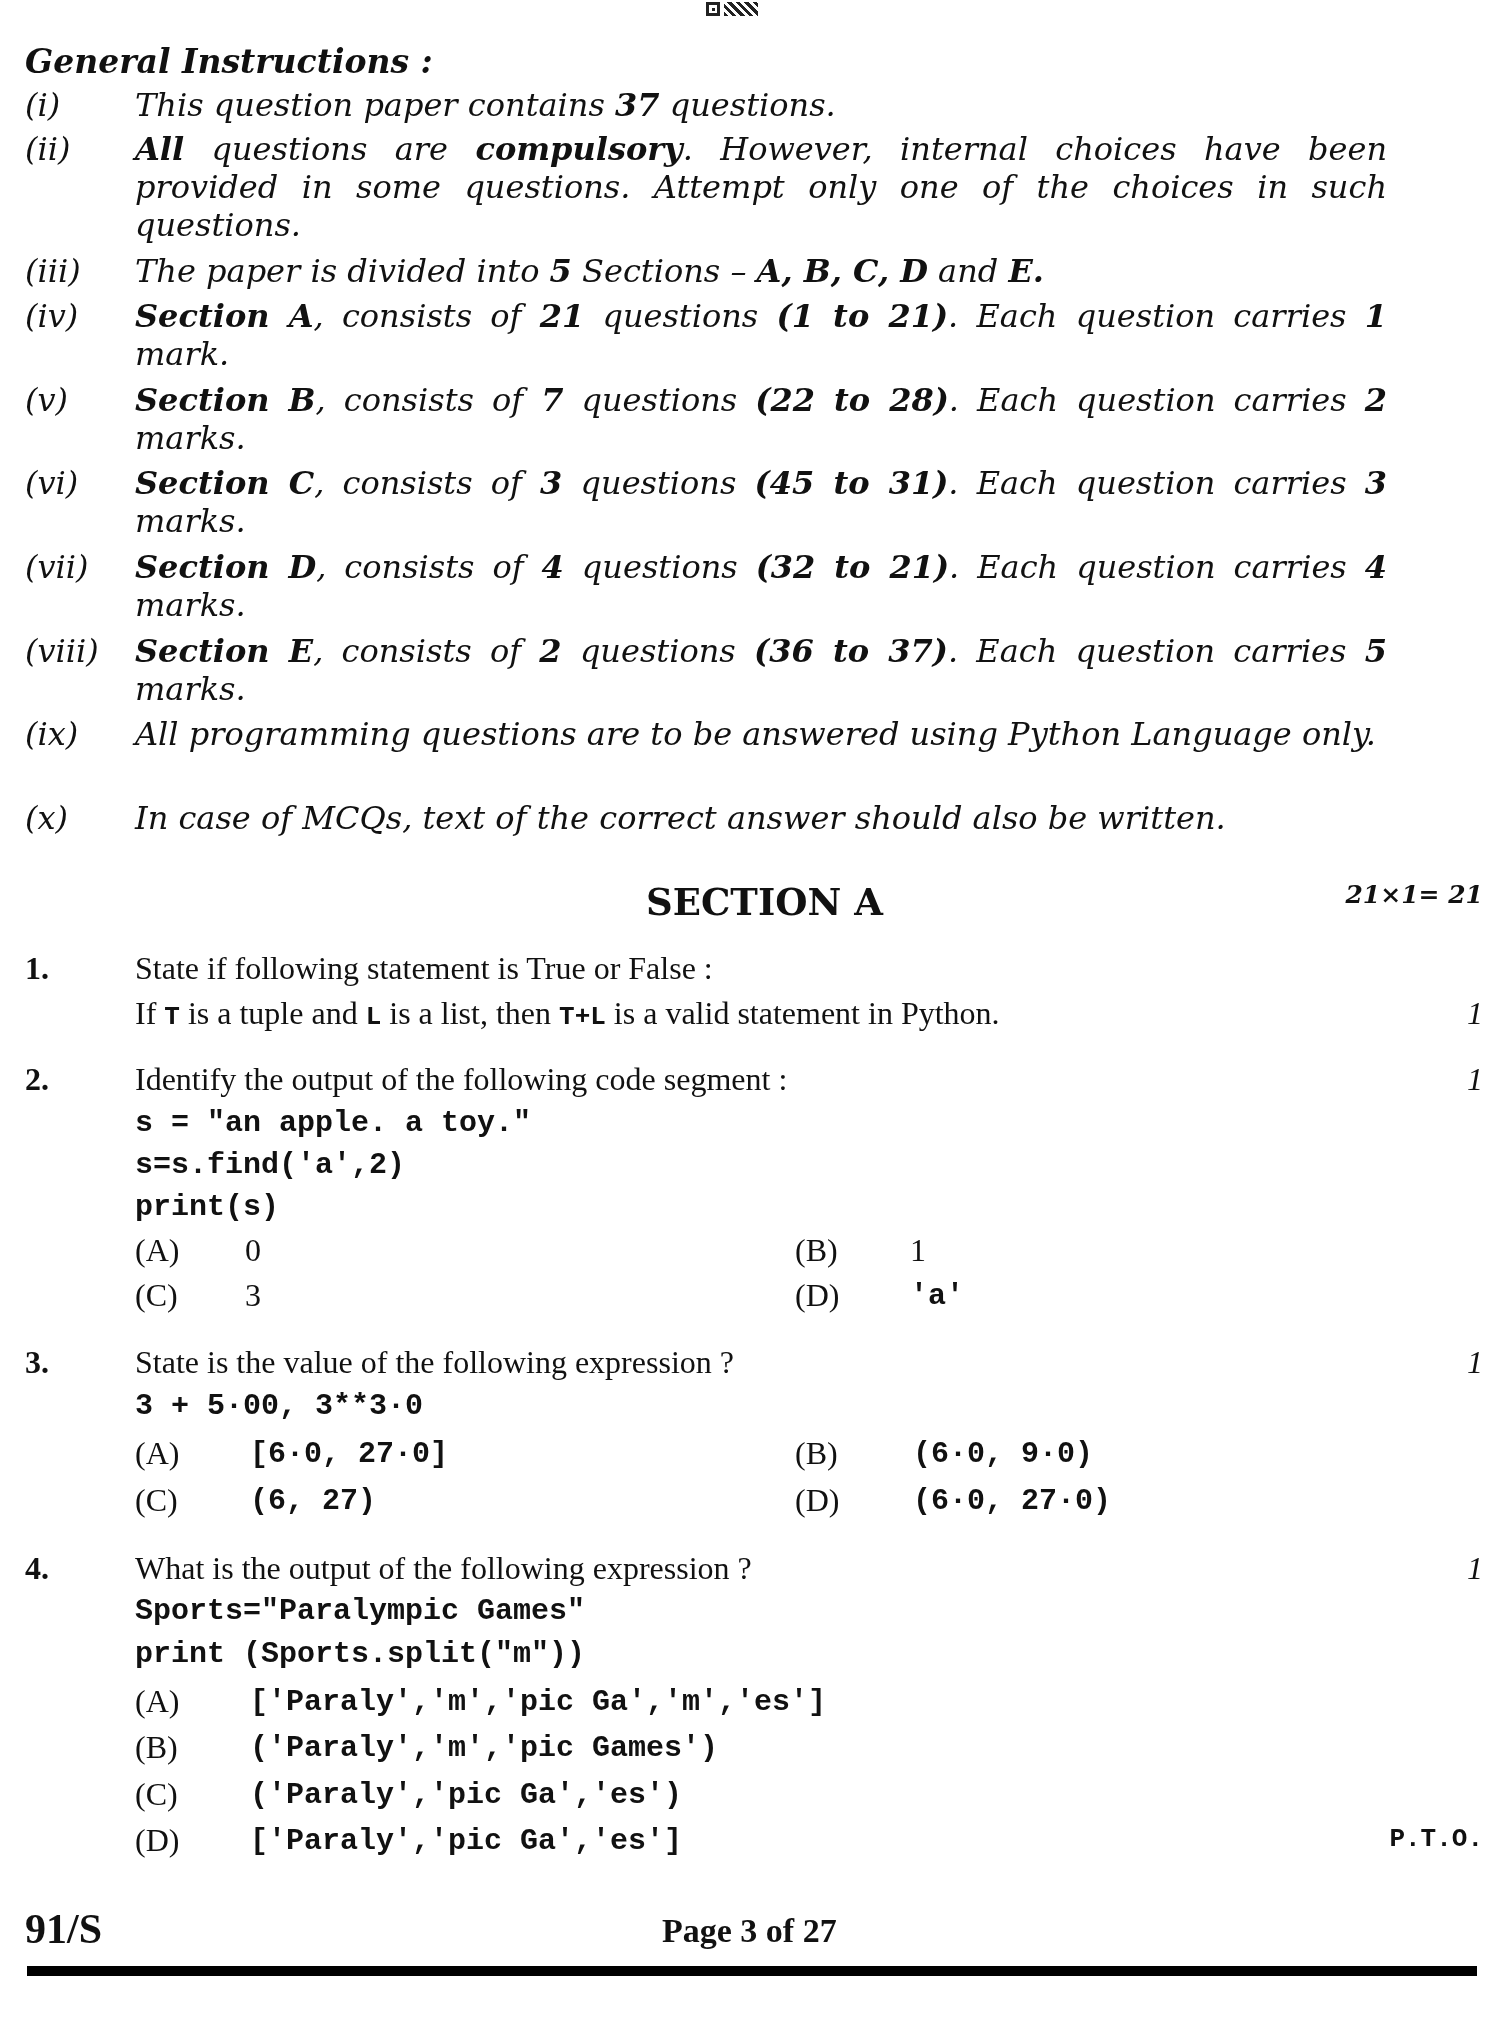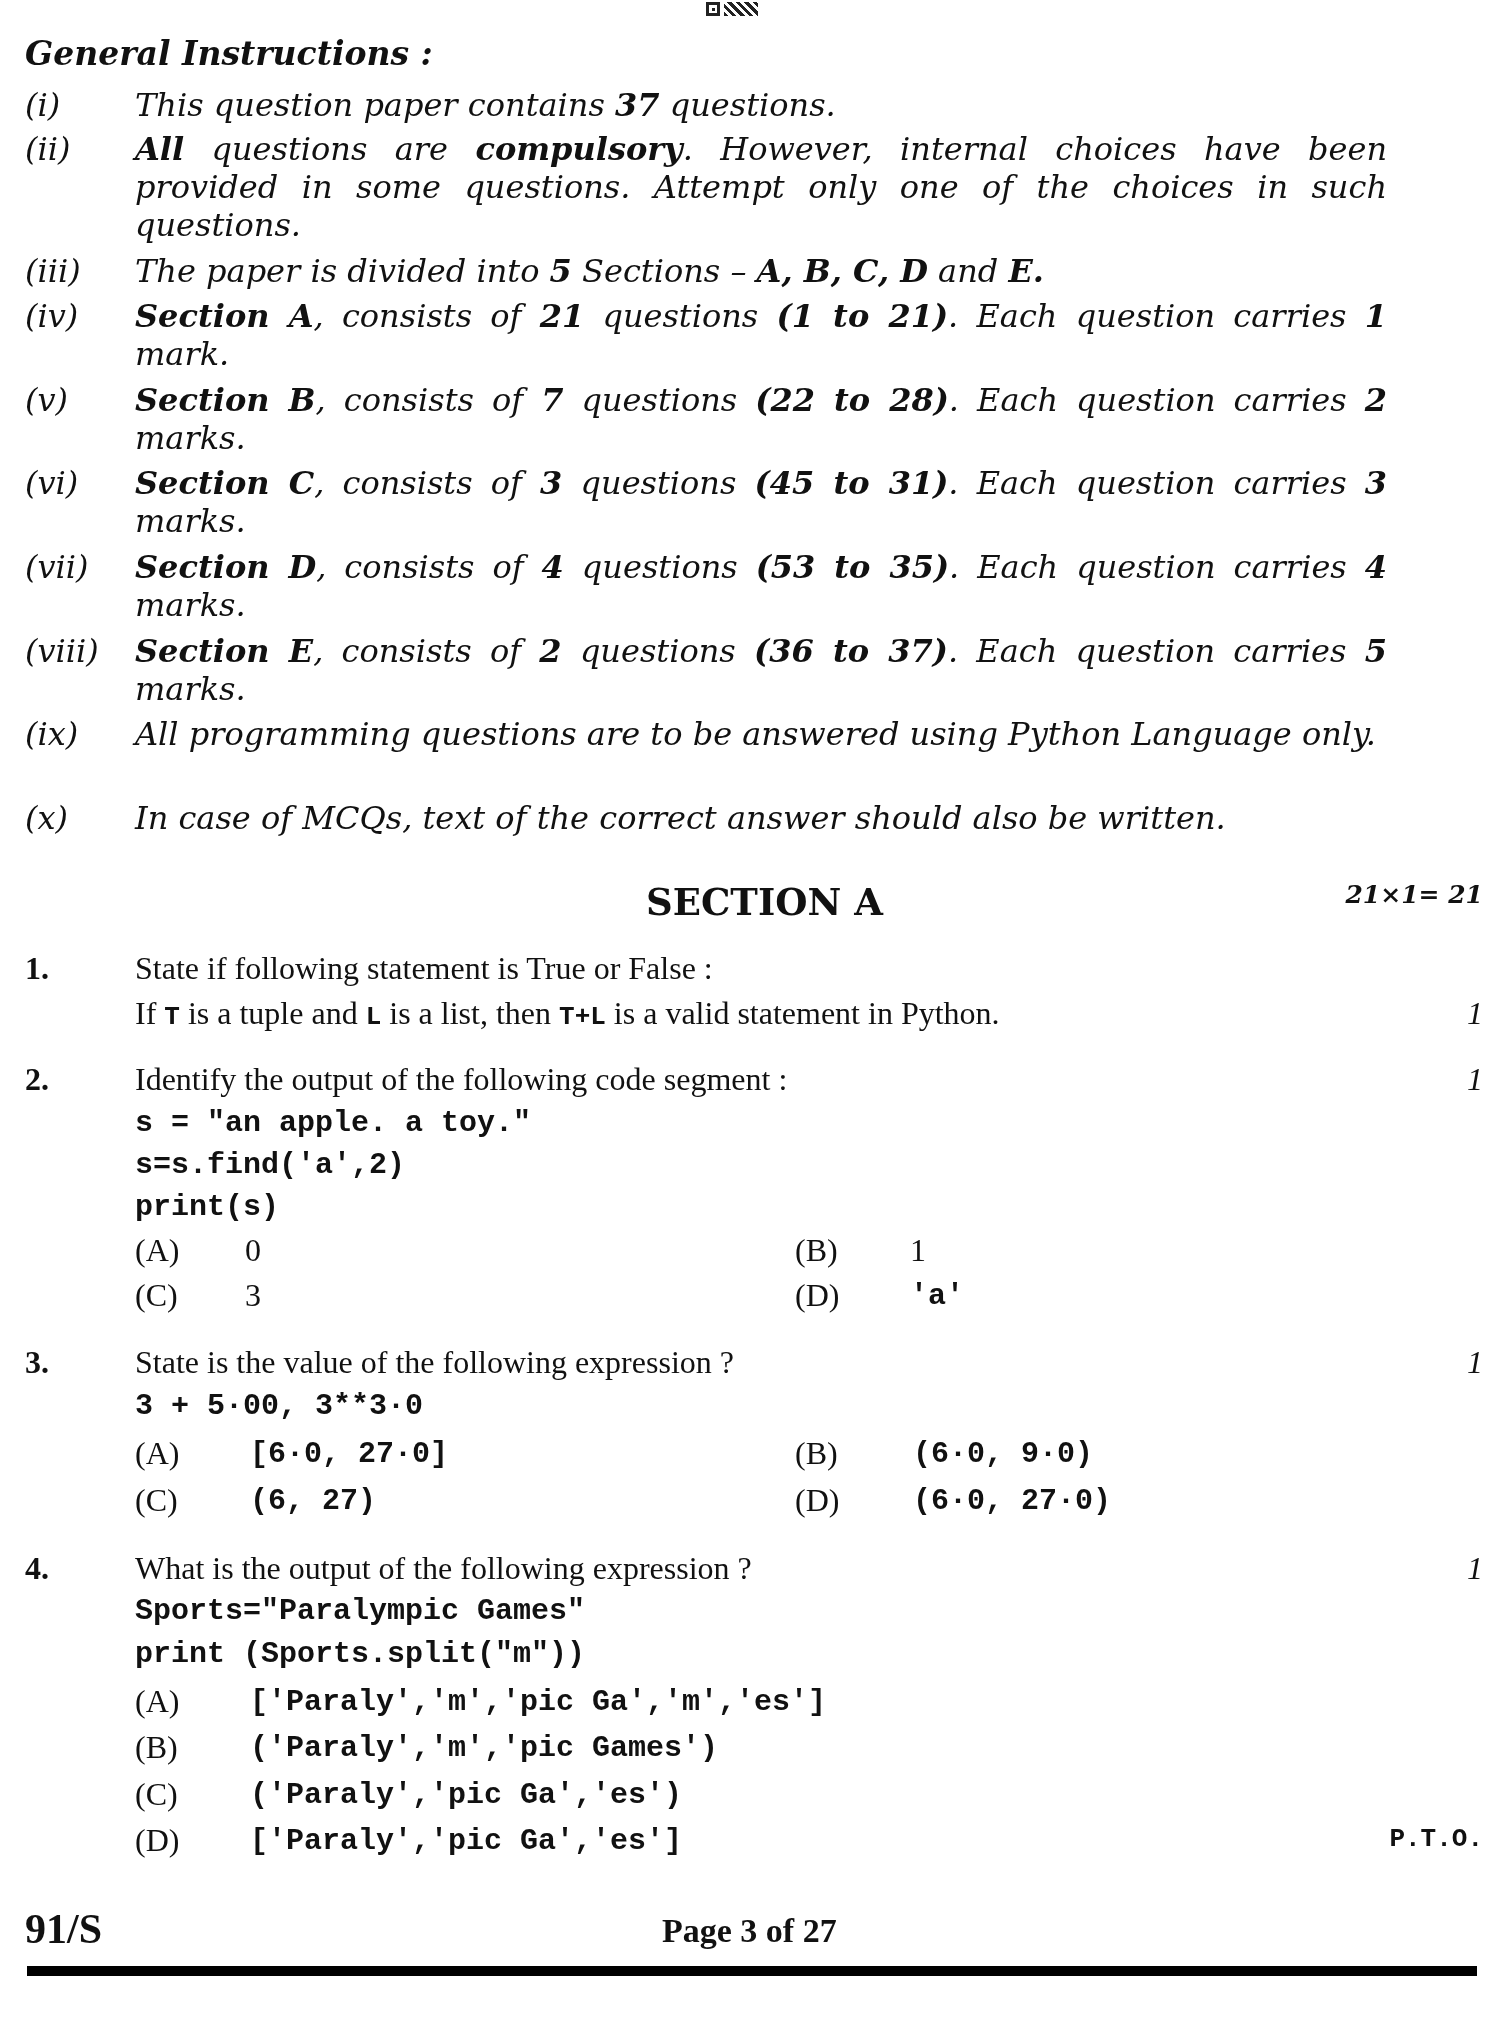--- a/index.html
+++ b/index.html
@@ -2,21 +2,21 @@
 <html><head>
 <meta charset="utf-8">
 <style>
   html, body { margin: 0; padding: 0; background: #ffffff; }
   body { width: 1505px; height: 2034px; position: relative; overflow: hidden; color: #111; font-family: "DejaVu Serif", "Liberation Serif", serif; }
   .abs { position: absolute; }
   .qr { left: 706px; top: 2px; width: 60px; height: 16px; display: flex; gap: 4px; }
   .qr .box { width: 14px; height: 14px; border: 3px solid #222; box-sizing: border-box; position: relative; }
   .qr .box::after { content: ""; position: absolute; left: 3px; top: 3px; width: 3px; height: 3px; background: #222; }
   .qr .dots { width: 34px; height: 14px; background: repeating-linear-gradient(45deg, #222 0 3px, #fff 3px 6px); }
-  .title { left: 25px; top: 34px; font-size: 33px; font-weight: bold; font-style: italic; }
+  .title { left: 25px; top: 42px; font-size: 33px; font-weight: bold; font-style: italic; }
   .inst { left: 0; width: 1505px; font-style: italic; font-size: 32px; line-height: 38px; }
   .inst .lbl { position: absolute; left: 25px; }
   .inst .txt { position: absolute; left: 135px; width: 1252px; text-align: justify; text-align-last: left; }
   .inst b { font-weight: bold; }
   .sec-head { left: 646px; top: 880px; font-size: 37px; font-weight: bold; }
   .sec-marks { right: 22px; top: 880px; font-size: 25px; font-weight: bold; font-style: italic; }
   .qnum { left: 25px; font-size: 32px; font-weight: bold; font-family: "Liberation Serif", serif; }
   .qtxt { left: 135px; font-size: 32px; font-family: "Liberation Serif", serif; white-space: pre; }
   .mark { right: 22px; font-size: 32px; font-style: italic; font-family: "Liberation Serif", serif; }
   .code { left: 135px; font-size: 30px; font-weight: bold; font-family: "Liberation Mono", monospace; white-space: pre; }
@@ -58,21 +58,21 @@
 <div class="abs inst" style="top:381px">
   <span class="lbl">(v)</span>
   <span class="txt"><b>Section B</b>, consists of <b>7</b> questions <b>(22 to 28)</b>. Each question carries <b>2</b> marks.</span>
 </div>
 <div class="abs inst" style="top:464px">
   <span class="lbl">(vi)</span>
   <span class="txt"><b>Section C</b>, consists of <b>3</b> questions <b>(45 to 31)</b>. Each question carries <b>3</b> marks.</span>
 </div>
 <div class="abs inst" style="top:548px">
   <span class="lbl">(vii)</span>
-  <span class="txt"><b>Section D</b>, consists of <b>4</b> questions <b>(53 to 35)</b>. Each question carries <b>4</b> marks.</span>
+  <span class="txt"><b>Section D</b>, consists of <b>4</b> questions <b>(32 to 21)</b>. Each question carries <b>4</b> marks.</span>
 </div>
 <div class="abs inst" style="top:632px">
   <span class="lbl">(viii)</span>
   <span class="txt"><b>Section E</b>, consists of <b>2</b> questions <b>(36 to 37)</b>. Each question carries <b>5</b> marks.</span>
 </div>
 <div class="abs inst" style="top:715px">
   <span class="lbl">(ix)</span>
   <span class="txt">All programming questions are to be answered using Python Language only.</span>
 </div>
 <div class="abs inst" style="top:799px">

